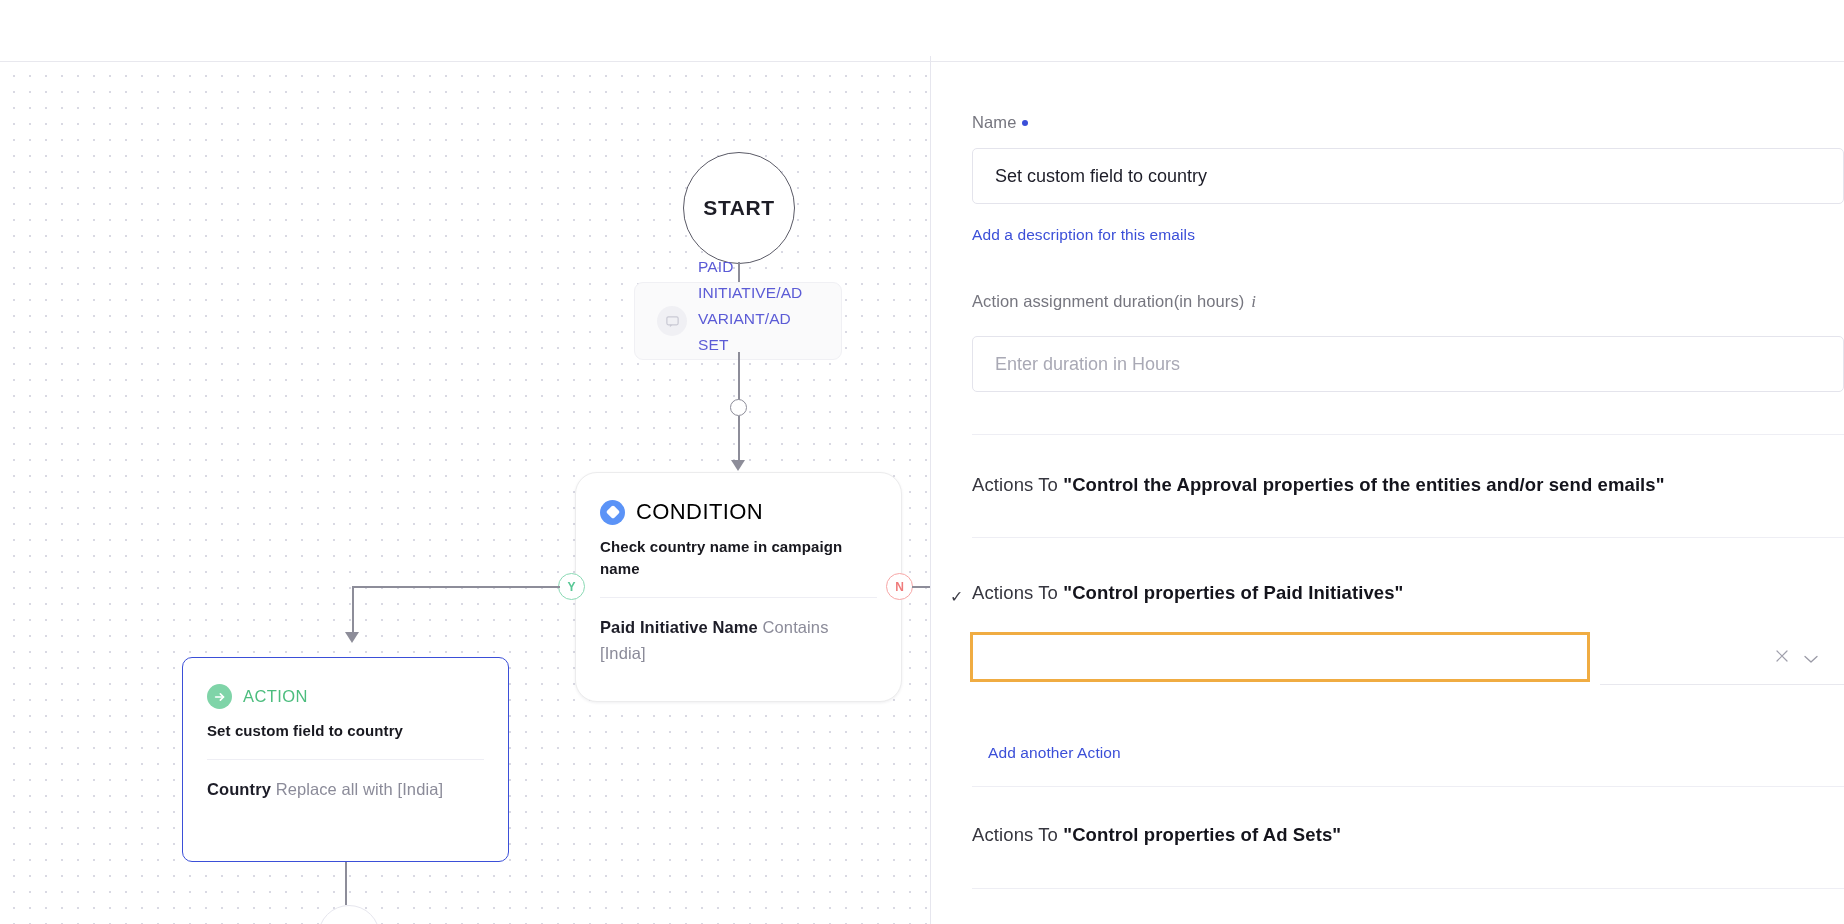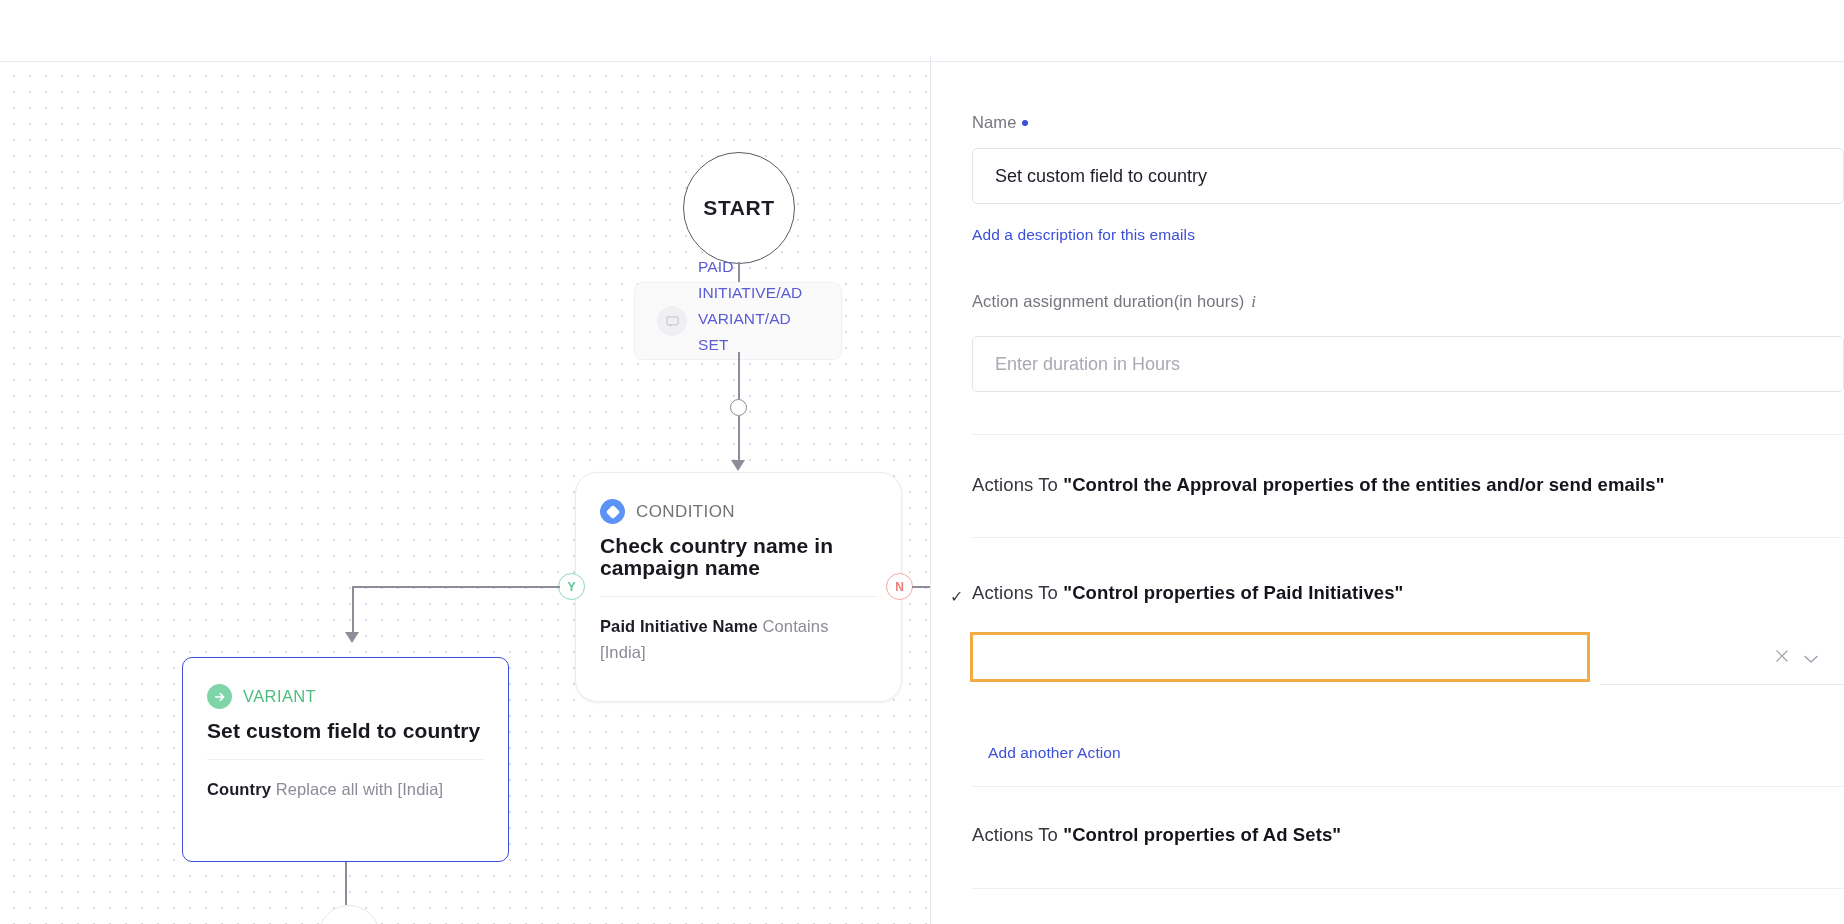--- a/index.html
+++ b/index.html
@@ -88,24 +88,24 @@
   .hex {
     width: 25px; height: 25px; border-radius: 50%;
     background: #5b93f7; display: flex; align-items: center; justify-content: center;
     flex: 0 0 auto;
   }
   .hex i {
     display: block; width: 10px; height: 10px; background: #fff;
     transform: rotate(45deg); border-radius: 2px;
   }
   .kind-condition {
-    font-size: 17px; letter-spacing: .4px; color: #737373; font-weight: 400;
+    font-size: 22px; letter-spacing: .4px; color: #000000; font-weight: 400;
   }
   .node-title {
-    margin-top: 11px; font-size: 21px; font-weight: bold; color: #18181f;
+    margin-top: 11px; font-size: 15px; font-weight: bold; color: #18181f;
     line-height: 22px; letter-spacing: .1px;
   }
   .node-sep { margin-top: 17px; height: 1px; background: #eeeef4; }
   .node-detail {
     margin-top: 16px; font-size: 16.5px; line-height: 26px; color: #8b8b99;
     letter-spacing: .1px;
   }
   .node-detail b { color: #1d1d28; font-weight: bold; }
 
   .action-node {
@@ -248,21 +248,21 @@
     <div class="h-line" style="left:912px; top:524px; width:28px;"></div>
 
     <div class="action-node">
       <div class="node-head">
         <span class="arrow-circle">
           <svg width="14" height="14" viewBox="0 0 16 16" aria-hidden="true">
             <path d="M3 8 H12" stroke="#fff" stroke-width="1.9" stroke-linecap="round"></path>
             <path d="M8.4 4.4 L12 8 L8.4 11.6" fill="none" stroke="#fff" stroke-width="1.9" stroke-linecap="round" stroke-linejoin="round"></path>
           </svg>
         </span>
-        <span class="kind-action">VARIANT</span>
+        <span class="kind-action">ACTION</span>
       </div>
       <div class="node-title">Set custom field to country</div>
       <div class="node-sep"></div>
       <div class="node-detail">
         <b>Country</b>
         <span>Replace all with</span>
         <span>[India]</span>
       </div>
     </div>
 

